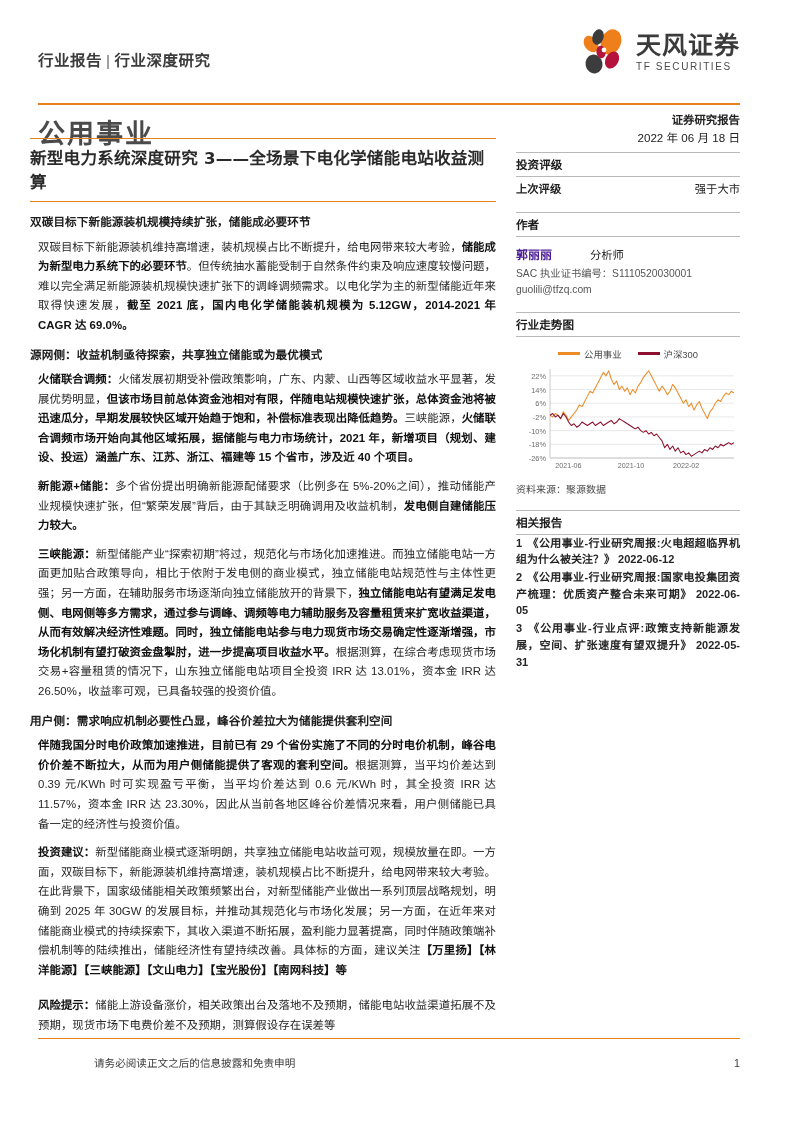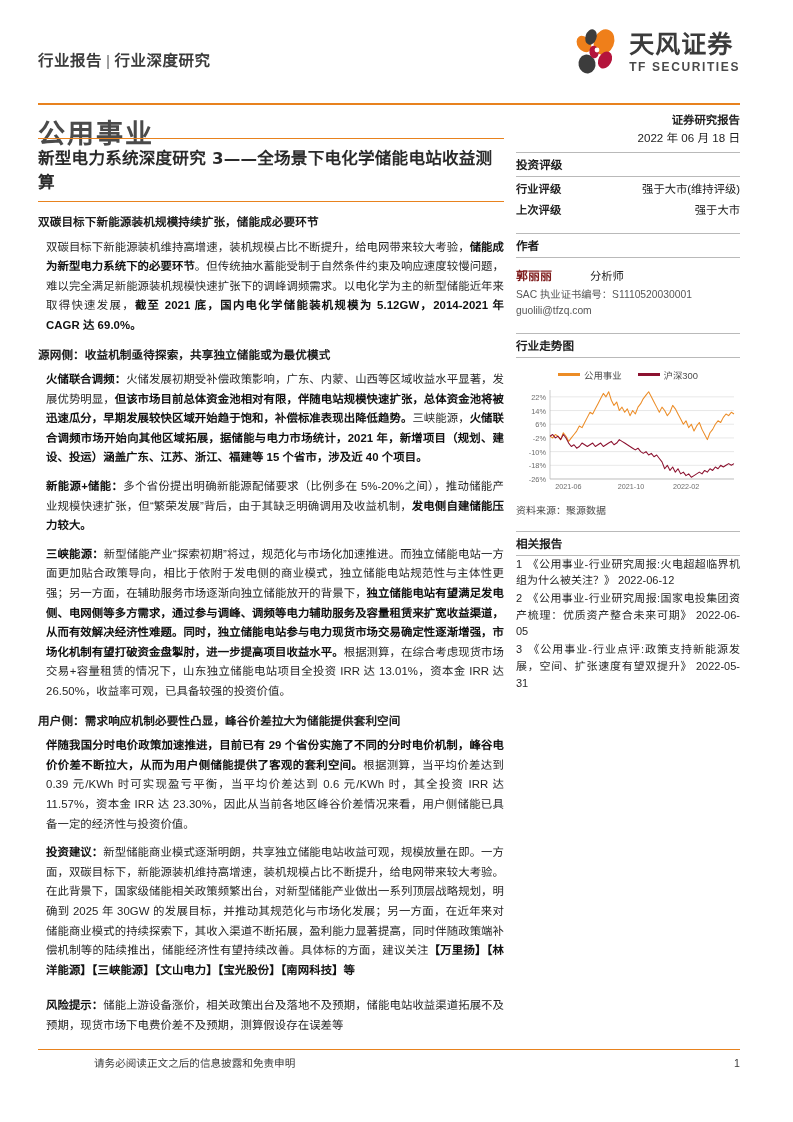--- a/index.html
+++ b/index.html
@@ -70,22 +70,22 @@
     line-height: 1;
   }
   .logo-cn {
     font-size: 25px;
     font-weight: bold;
     color: #3b3b3b;
     letter-spacing: 1px;
     font-family: "DejaVu Sans", "Liberation Sans", sans-serif;
   }
   .logo-en {
-    font-size: 12px;
-    font-weight: bold;
+    font-size: 10px;
+    font-weight: normal;
     color: #4a4a4a;
     letter-spacing: 1.6px;
     margin-top: 4px;
   }
 
   .header-rule {
     position: absolute;
     top: 103px;
     left: 38px;
     right: 38px;
@@ -101,21 +101,21 @@
     font-size: 27px;
     font-weight: bold;
     color: #4a4a4a;
     letter-spacing: 2px;
     font-family: "DejaVu Sans", "Liberation Sans", sans-serif;
   }
 
   
   .left-col {
     position: absolute;
-    left: 38px;
+    left: 30px;
     top: 138px;
     width: 466px;
   }
 
   .report-title {
     font-size: 16.6px;
     font-weight: bold;
     color: #2b2b2b;
     line-height: 1.42;
     letter-spacing: 0.2px;
@@ -189,21 +189,21 @@
     color: #222;
   }
   .rc-row .k { font-weight: bold; white-space: nowrap; }
   .rc-row .v { color: #222; text-align: right; }
 
   .rc-gap { height: 14px; }
 
   .author-name {
     font-size: 12px;
     font-weight: bold;
-    color: #7f1d1d;
+    color: #4c1d95;
     display: inline-block;
     min-width: 74px;
   }
   .author-role {
     font-size: 11.3px;
     color: #222;
   }
   .author-line {
     padding-top: 5px;
     line-height: 1.5;
@@ -244,40 +244,41 @@
     font-size: 10px;
     color: #4a4a4a;
     margin-top: 6px;
   }
 
   
   .rel-list {
     margin: 0;
     padding: 0;
     list-style: none;
+    font-weight: bold;
   }
   .rel-item {
     font-size: 11px;
     line-height: 1.52;
     color: #262626;
     text-align: justify;
     text-justify: inter-ideograph;
     margin-bottom: 1px;
   }
   .rel-num { margin-right: 2px; }
   .rel-date { }
 
   
   .footer {
     position: absolute;
     left: 38px;
     right: 38px;
     bottom: 52px;
     border-top: 1.4px solid #e8821e;
-    padding-top: 5px;
+    padding-top: 16px;
     display: flex;
     justify-content: space-between;
     align-items: baseline;
   }
   .footer-text {
     font-size: 10.6px;
     color: #3a3a3a;
     padding-left: 56px;
   }
   .footer-page {
@@ -324,24 +325,20 @@
   <div class="header-rule"></div>
 
   <div class="page-title">公用事业</div>
 
   <div class="right-col">
 
     <div class="rc-label-right">证券研究报告</div>
     <div class="rc-date">2022 年 06 月 18 日</div>
 
     <div class="rc-block-title rc-sep-top">投资评级</div>
-    <div class="rc-row">
-      <span class="k">行业评级</span>
-      <span class="v">强于大市(维持评级)</span>
-    </div>
     <div class="rc-row">
       <span class="k">上次评级</span>
       <span class="v">强于大市</span>
     </div>
 
     <div class="rc-gap"></div>
 
     <div class="rc-block-title rc-sep-top">作者</div>
     <div class="author-line">
       <span class="author-name">郭丽丽</span><span class="author-role">分析师</span>

